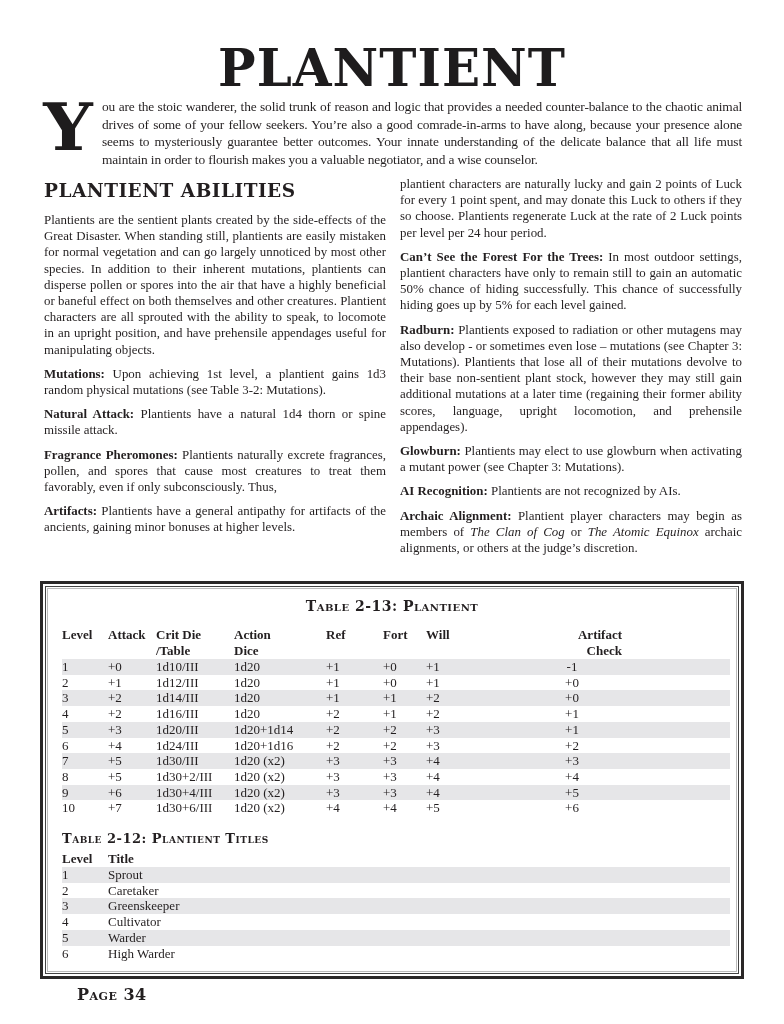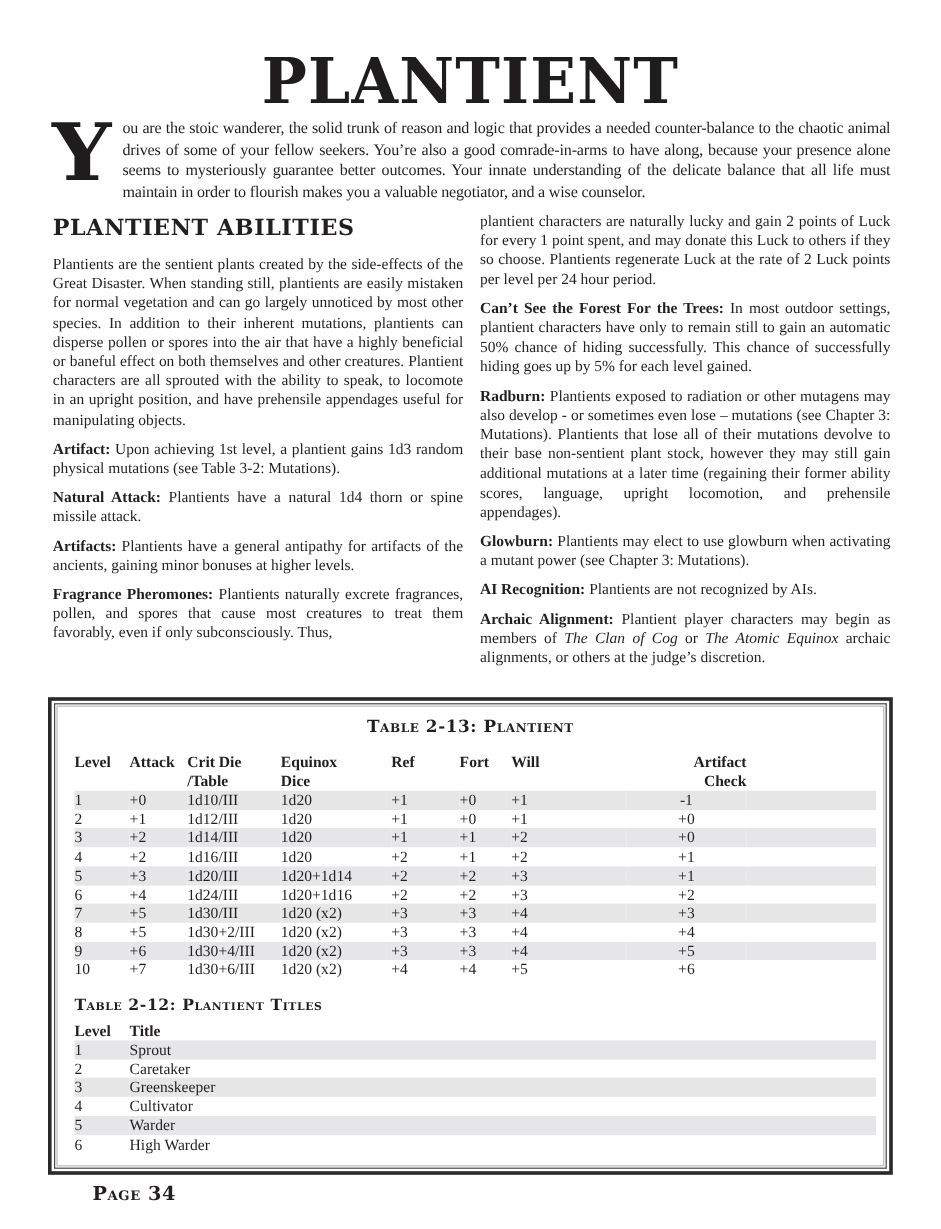--- a/index.html
+++ b/index.html
@@ -79,24 +79,24 @@
 <div class="page-title">PLANTIENT</div>
 
 <div class="intro">
   <span class="dropcap">Y</span>
   <span>ou are the stoic wanderer, the solid trunk of reason and logic that provides a needed counter-balance to the chaotic animal drives of some of your fellow seekers. You’re also a good comrade-in-arms to have along, because your presence alone seems to mysteriously guarantee better outcomes. Your innate understanding of the delicate balance that all life must maintain in order to flourish makes you a valuable negotiator, and a wise counselor.</span>
 </div>
 
 <div class="col col-left">
   <div class="section-heading">PLANTIENT ABILITIES</div>
   <p class="para">Plantients are the sentient plants created by the side-effects of the Great Disaster. When standing still, plantients are easily mistaken for normal vegetation and can go largely unnoticed by most other species. In addition to their inherent mutations, plantients can disperse pollen or spores into the air that have a highly beneficial or baneful effect on both themselves and other creatures. Plantient characters are all sprouted with the ability to speak, to locomote in an upright position, and have prehensile appendages useful for manipulating objects.</p>
-  <p class="para"><b>Artifact:</b><span> Upon achieving 1st level, a plantient gains 1d3 random physical mutations (see Table 3-2: Mutations).</span></p>
+  <p class="para"><b>Mutations:</b><span> Upon achieving 1st level, a plantient gains 1d3 random physical mutations (see Table 3-2: Mutations).</span></p>
   <p class="para"><b>Natural Attack:</b><span> Plantients have a natural 1d4 thorn or spine missile attack.</span></p>
+  <p class="para"><b>Fragrance Pheromones:</b><span> Plantients naturally excrete fragrances, pollen, and spores that cause most creatures to treat them favorably, even if only subconsciously. Thus,</span></p>
   <p class="para"><b>Artifacts:</b><span> Plantients have a general antipathy for artifacts of the ancients, gaining minor bonuses at higher levels.</span></p>
-  <p class="para"><b>Fragrance Pheromones:</b><span> Plantients naturally excrete fragrances, pollen, and spores that cause most creatures to treat them favorably, even if only subconsciously. Thus,</span></p>
 </div>
 
 <div class="col col-right">
   <p class="para">plantient characters are naturally lucky and gain 2 points of Luck for every 1 point spent, and may donate this Luck to others if they so choose. Plantients regenerate Luck at the rate of 2 Luck points per level per 24 hour period.</p>
   <p class="para"><b>Can’t See the Forest For the Trees:</b><span> In most outdoor settings, plantient characters have only to remain still to gain an automatic 50% chance of hiding successfully. This chance of successfully hiding goes up by 5% for each level gained.</span></p>
   <p class="para"><b>Radburn:</b><span> Plantients exposed to radiation or other mutagens may also develop - or sometimes even lose – mutations (see Chapter 3: Mutations). Plantients that lose all of their mutations devolve to their base non-sentient plant stock, however they may still gain additional mutations at a later time (regaining their former ability scores, language, upright locomotion, and prehensile appendages).</span></p>
   <p class="para"><b>Glowburn:</b><span> Plantients may elect to use glowburn when activating a mutant power (see Chapter 3: Mutations).</span></p>
   <p class="para"><b>AI Recognition:</b><span> Plantients are not recognized by AIs.</span></p>
   <p class="para"><b>Archaic Alignment:</b><span> Plantient player characters may begin as members of </span><i>The Clan of Cog</i><span> or </span><i>The Atomic Equinox</i><span> archaic alignments, or others at the judge’s discretion.</span></p>
 </div>
@@ -114,21 +114,21 @@
           <col style="width:43px">
           <col style="width:96px">
           <col style="width:100px">
           <col>
       </colgroup>
       <thead>
         <tr>
           <th>Level</th>
           <th>Attack</th>
           <th><span>Crit Die</span><br><span>/Table</span></th>
-          <th><span>Equinox</span><br><span>Dice</span></th>
+          <th><span>Action</span><br><span>Dice</span></th>
           <th>Ref</th>
           <th>Fort</th>
           <th>Will</th>
           <th class="c-artifact" style="text-align:right"><span>Artifact</span><br><span>Check</span></th>
           <th></th>
         </tr>
       </thead>
       <tbody id="stat-body">
           <tr class="shade">
             <td>1</td>

